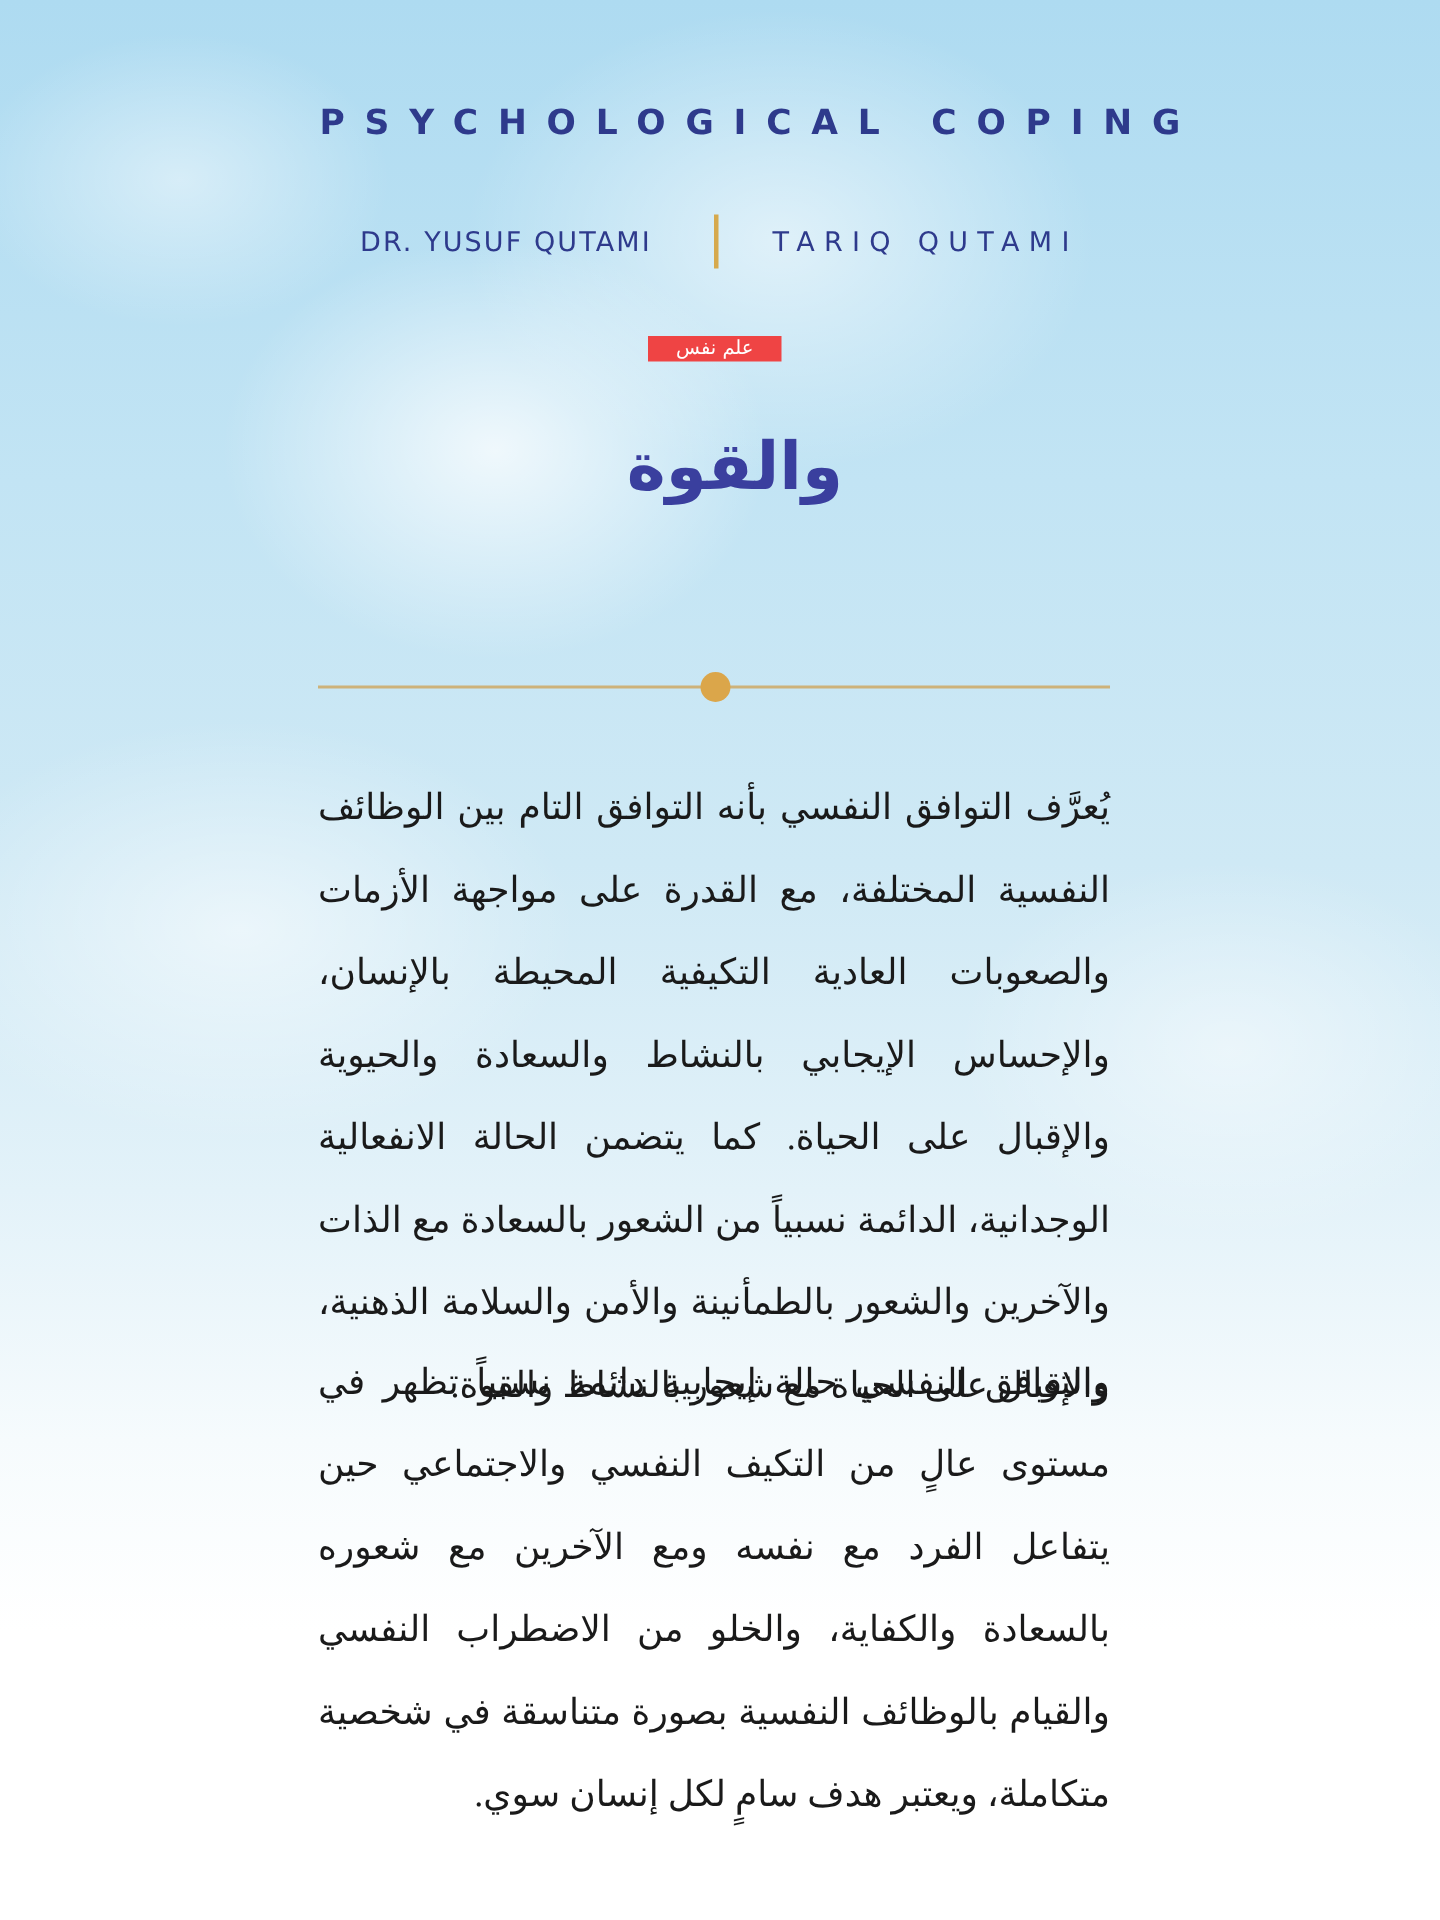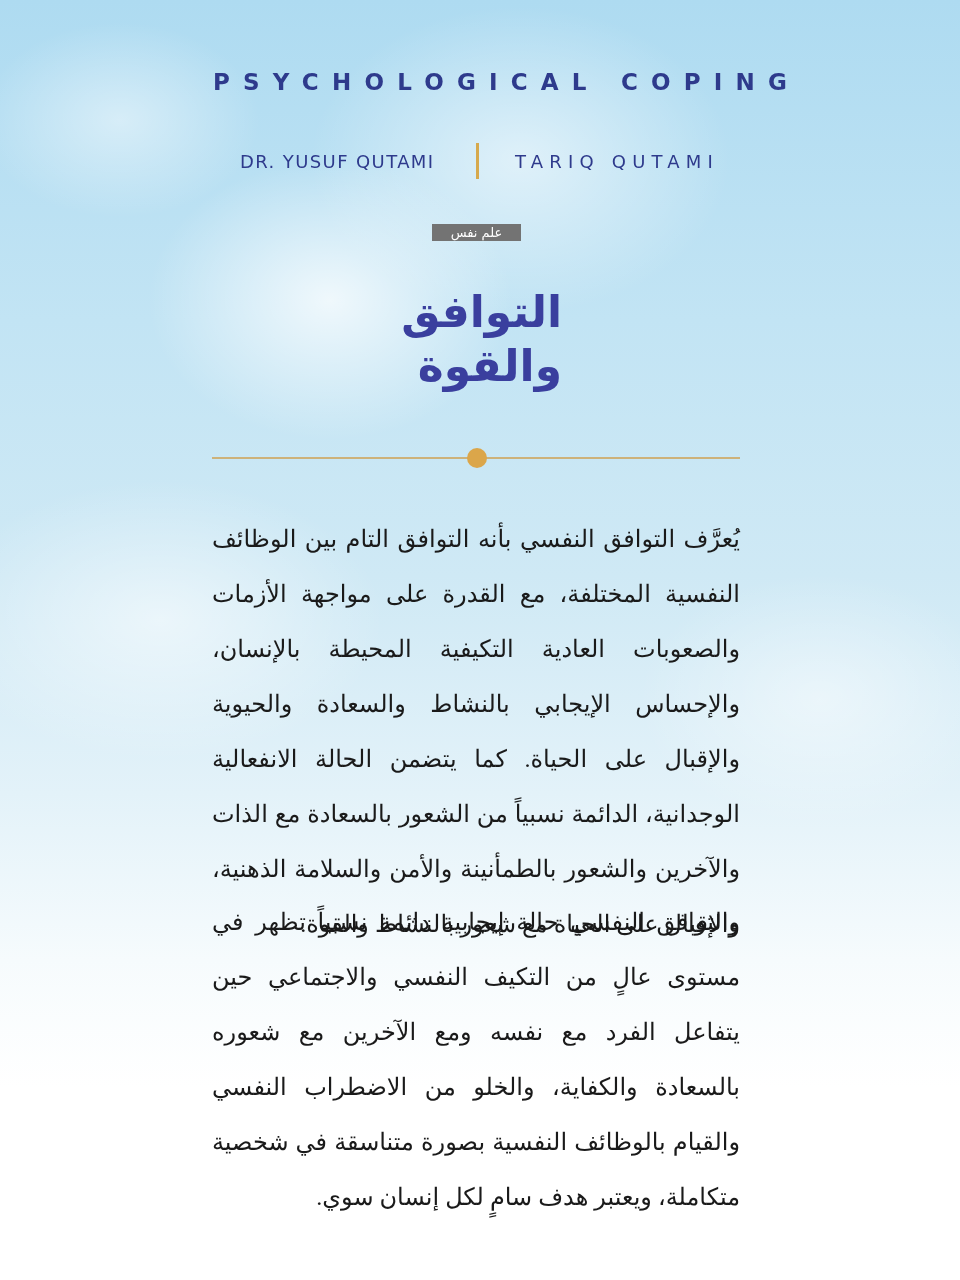--- a/index.html
+++ b/index.html
@@ -35,21 +35,21 @@
       position: absolute; left: 476px; top: 0; width: 3px; height: 36px;
       background: #d6a94d;
     }
     .author-2 {
       position: absolute; left: 515px; top: 8px;
       font-family: "DejaVu Sans", sans-serif; font-size: 18px; color: #2e3a8c;
       letter-spacing: 6.2px; white-space: nowrap; text-align: center;
     }
     .badge {
       position: absolute; left: 432px; top: 209px; width: 89px; height: 17px;
-      background: #737373; color: #ffffff;
+      background: #ef4444; color: #ffffff;
       font-size: 13px; line-height: 17px; text-align: center;
       direction: rtl; letter-spacing: 1px;
     }
     .main-title {
       position: absolute; left: 340px; top: 270px; width: 222px;
       direction: rtl; text-align: right;
       font-family: "DejaVu Sans", sans-serif; font-weight: 700;
       font-size: 44px; line-height: 54px; color: #3a3f9e;
     }
     .divider {
@@ -80,21 +80,20 @@
 
   <div class="authors">
     <span class="author-1">DR. YUSUF QUTAMI</span>
     <span class="author-sep"></span>
     <span class="author-2">TARIQ QUTAMI</span>
   </div>
 
   <div class="badge">علم نفس</div>
 
   <div class="main-title">
-    <div>التوافق</div>
     <div>والقوة</div>
   </div>
 
   <div class="divider"></div>
   <div class="divider-dot"></div>
 
   <p class="body-text para-1">يُعرَّف التوافق النفسي بأنه التوافق التام بين الوظائف النفسية المختلفة، مع القدرة على مواجهة الأزمات والصعوبات العادية التكيفية المحيطة بالإنسان، والإحساس الإيجابي بالنشاط والسعادة والحيوية والإقبال على الحياة. كما يتضمن الحالة الانفعالية الوجدانية، الدائمة نسبياً من الشعور بالسعادة مع الذات والآخرين والشعور بالطمأنينة والأمن والسلامة الذهنية، والإقبال على الحياة مع شعور بالنشاط والقوة.</p>
   <p class="body-text para-2">والتوافق النفسي حالة إيجابية دائمة نسبياً تظهر في مستوى عالٍ من التكيف النفسي والاجتماعي حين يتفاعل الفرد مع نفسه ومع الآخرين مع شعوره بالسعادة والكفاية، والخلو من الاضطراب النفسي والقيام بالوظائف النفسية بصورة متناسقة في شخصية متكاملة، ويعتبر هدف سامٍ لكل إنسان سوي.</p>
 
 </div>

